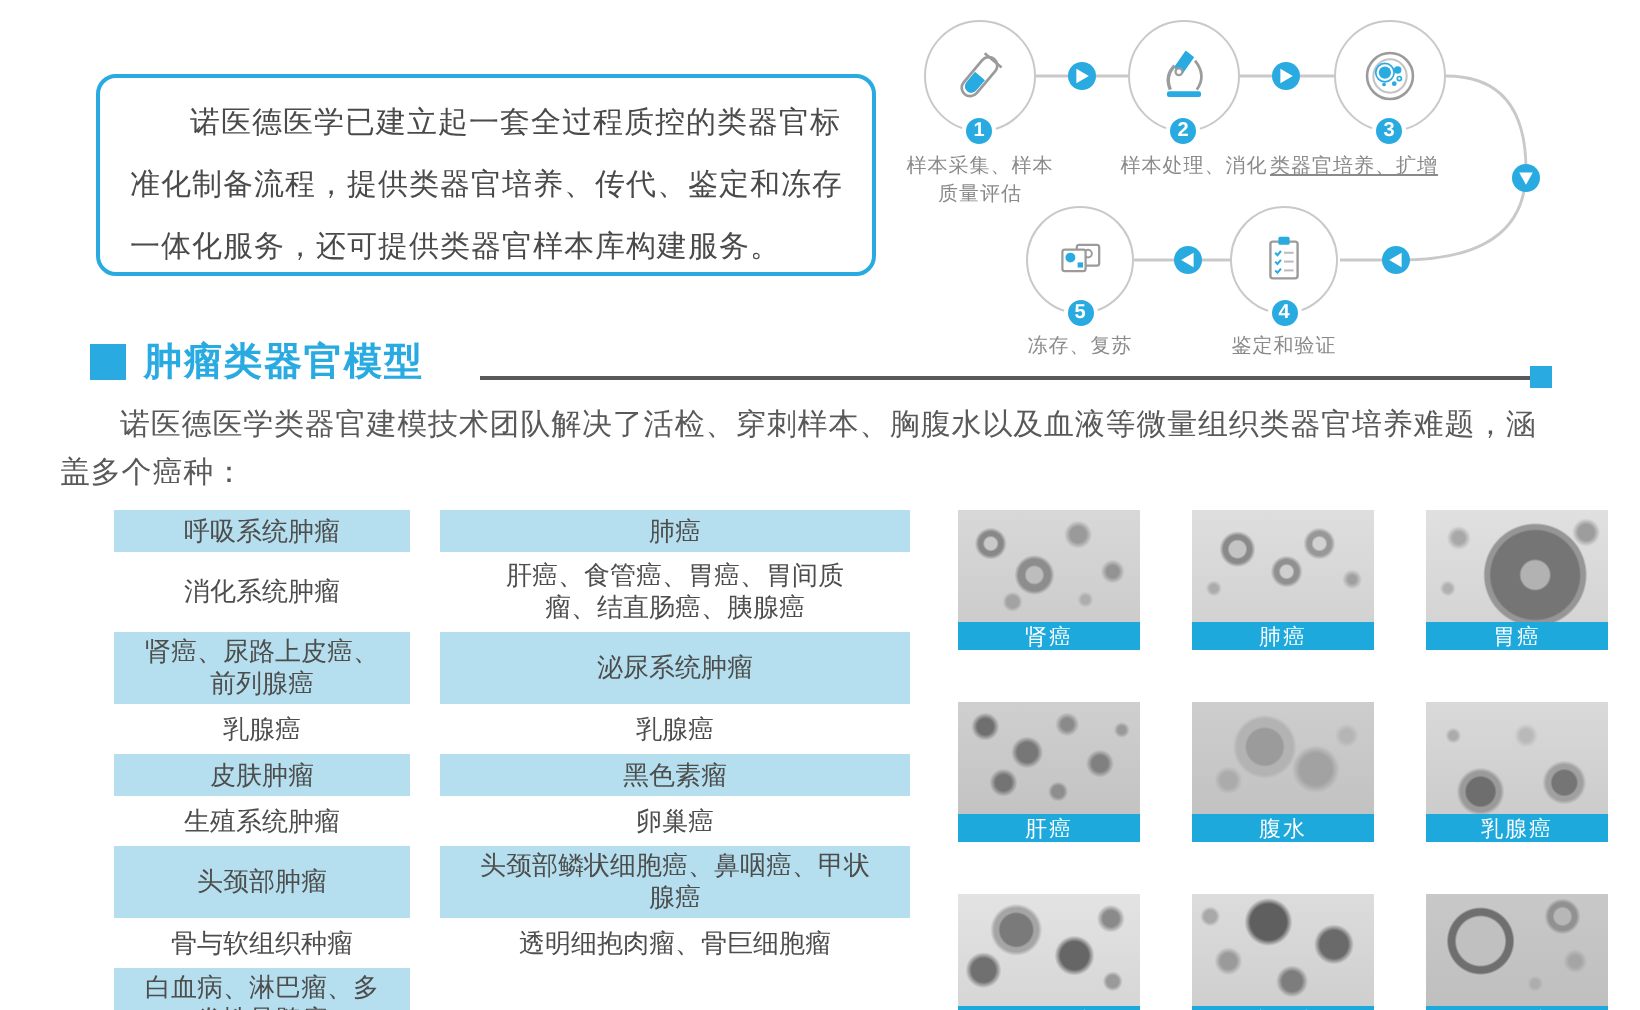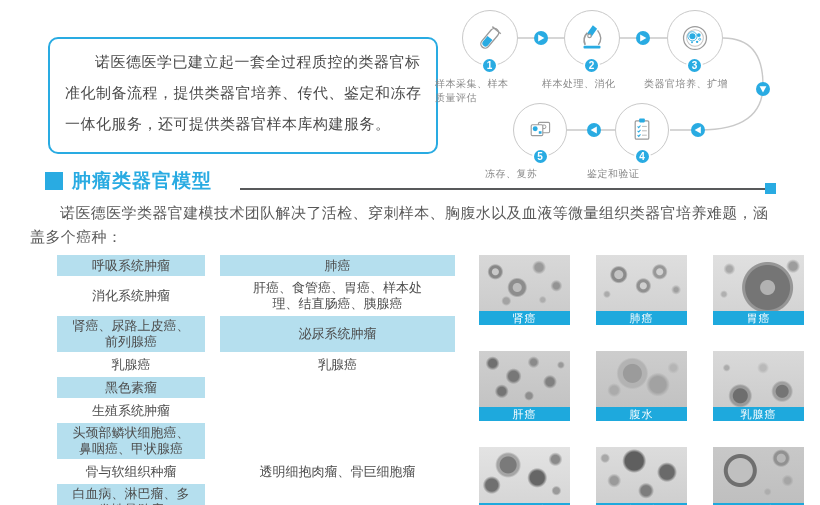--- a/index.html
+++ b/index.html
@@ -1,34 +1,34 @@
 <!DOCTYPE html>
 <html><head>
 <meta charset="utf-8">
 <style>
   * { margin:0; padding:0; box-sizing:border-box; }
   body { font-family:"Liberation Sans","DejaVu Sans",sans-serif; background:#fff; }
   #canvas { position:relative; width:820px; height:505px; background:#fff; overflow:hidden; }
 
   
-  .intro-box { position:absolute; left:48px; top:37px; width:390px; height:117px;
+  .intro-box { position:absolute; left:48px; top:37px; width:390px; height:101px;
     border:2px solid #29abe2; border-radius:10px; padding:7px 5px 0 15px; }
   .intro-box p { font-size:15px; line-height:31px; color:#4a4a4a; text-indent:2em; letter-spacing:.5px; }
 
   
   .flow { position:absolute; left:450px; top:0; width:370px; height:198px; }
   .flow svg.connectors { position:absolute; left:0; top:0; }
   .node { position:absolute; background:#fff; border:1px solid #c9c9c9; border-radius:50%;
     display:flex; align-items:center; justify-content:center; }
   .node.big { width:56px; height:56px; }
   .node.small { width:54px; height:54px; }
   .badge { position:absolute; width:17px; height:17px; border-radius:50%; background:#29abe2;
     border:2px solid #fff; color:#fff; font-size:10px; font-weight:bold; text-align:center;
     line-height:13px; z-index:3; }
-  .step-label { position:absolute; width:110px; font-size:10px;
+  .step-label { position:absolute; width:110px; text-align:center; font-size:10px;
     color:#8a8a8a; line-height:1.35; letter-spacing:.5px; }
   .step-label span { display:block; }
 
   
   .sec-square { position:absolute; left:45px; top:172px; width:18px; height:18px; background:#29abe2; }
   .sec-title { position:absolute; left:72px; top:168px; font-size:19px; font-weight:bold;
     color:#29abe2; letter-spacing:1px; }
   .sec-line { position:absolute; left:240px; top:188px; width:525px; height:2px; background:#58595b; }
   .sec-endsquare { position:absolute; left:765px; top:183px; width:11px; height:11px; background:#29abe2; }
 
@@ -190,21 +190,21 @@
         <circle cx="20" cy="20" r="9.8" fill="none" stroke="#c4c4c4" stroke-width="1.2"></circle>
         <circle cx="17" cy="18" r="3.6" fill="#29abe2"></circle>
         <circle cx="17" cy="18" r="5.4" fill="none" stroke="#29abe2" stroke-width="1"></circle>
         <circle cx="24.5" cy="16.5" r="2.2" fill="#29abe2"></circle>
         <circle cx="25.5" cy="21.5" r="1.2" fill="none" stroke="#29abe2" stroke-width="1"></circle>
         <circle cx="22.5" cy="24.5" r="1.4" fill="#29abe2"></circle>
         <circle cx="16.5" cy="25" r="1.1" fill="#29abe2"></circle>
       </svg>
     </div>
     <div class="badge" style="left:236px;top:57px;">3</div>
-    <div class="step-label" style="left:194px;top:77px;">
+    <div class="step-label" style="left:172px;top:77px;text-decoration:underline;">
       <span>类器官培养、扩增</span>
       <span></span>
     </div>
 
     <div class="node small" style="left:165px;top:103px;">
       <svg width="32" height="32" viewBox="0 0 40 40">
         <rect x="11.5" y="8.5" width="17" height="23" rx="1.6" fill="#fff" stroke="#9b9b9b" stroke-width="1.5"></rect>
         <rect x="16.5" y="5.5" width="7" height="5" rx="1" fill="#29abe2"></rect>
         <g stroke="#29abe2" stroke-width="1.3" fill="none">
           <path d="M14.5 15.5 l1.4 1.5 2.2 -2.6"></path>
@@ -247,37 +247,40 @@
 
   <p class="intro-para">诺医德医学类器官建模技术团队解决了活检、穿刺样本、胸腹水以及血液等微量组织类器官培养难题，涵盖多个癌种：</p>
 
   <div class="tumor-table">
     <div class="t-row blue">
       <div class="t-cell">呼吸系统肿瘤</div>
       <div class="t-cell">肺癌</div>
     </div>
     <div class="t-row">
       <div class="t-cell">消化系统肿瘤</div>
-      <div class="t-cell" style="padding:2px 24px;">肝癌、食管癌、胃癌、样本处理、结直肠癌、胰腺癌</div>
+      <div class="t-cell" style="padding:2px 24px;">肝癌、食管癌、胃癌、胃间质瘤、结直肠癌、胰腺癌</div>
     </div>
     <div class="t-row blue">
       <div class="t-cell">肾癌、尿路上皮癌、前列腺癌</div>
       <div class="t-cell">泌尿系统肿瘤</div>
     </div>
     <div class="t-row">
       <div class="t-cell">乳腺癌</div>
       <div class="t-cell">乳腺癌</div>
     </div>
     <div class="t-row blue">
+      <div class="t-cell">皮肤肿瘤</div>
       <div class="t-cell">黑色素瘤</div>
     </div>
     <div class="t-row">
       <div class="t-cell">生殖系统肿瘤</div>
-    </div>
-    <div class="t-row blue">
+      <div class="t-cell">卵巢癌</div>
+    </div>
+    <div class="t-row blue">
+      <div class="t-cell">头颈部肿瘤</div>
       <div class="t-cell">头颈部鳞状细胞癌、鼻咽癌、甲状腺癌</div>
     </div>
     <div class="t-row">
       <div class="t-cell">骨与软组织种瘤</div>
       <div class="t-cell">透明细抱肉瘤、骨巨细胞瘤</div>
     </div>
     <div class="t-row blue">
       <div class="t-cell">白血病、淋巴瘤、多发性骨髓瘤</div>
     </div>
   </div>

